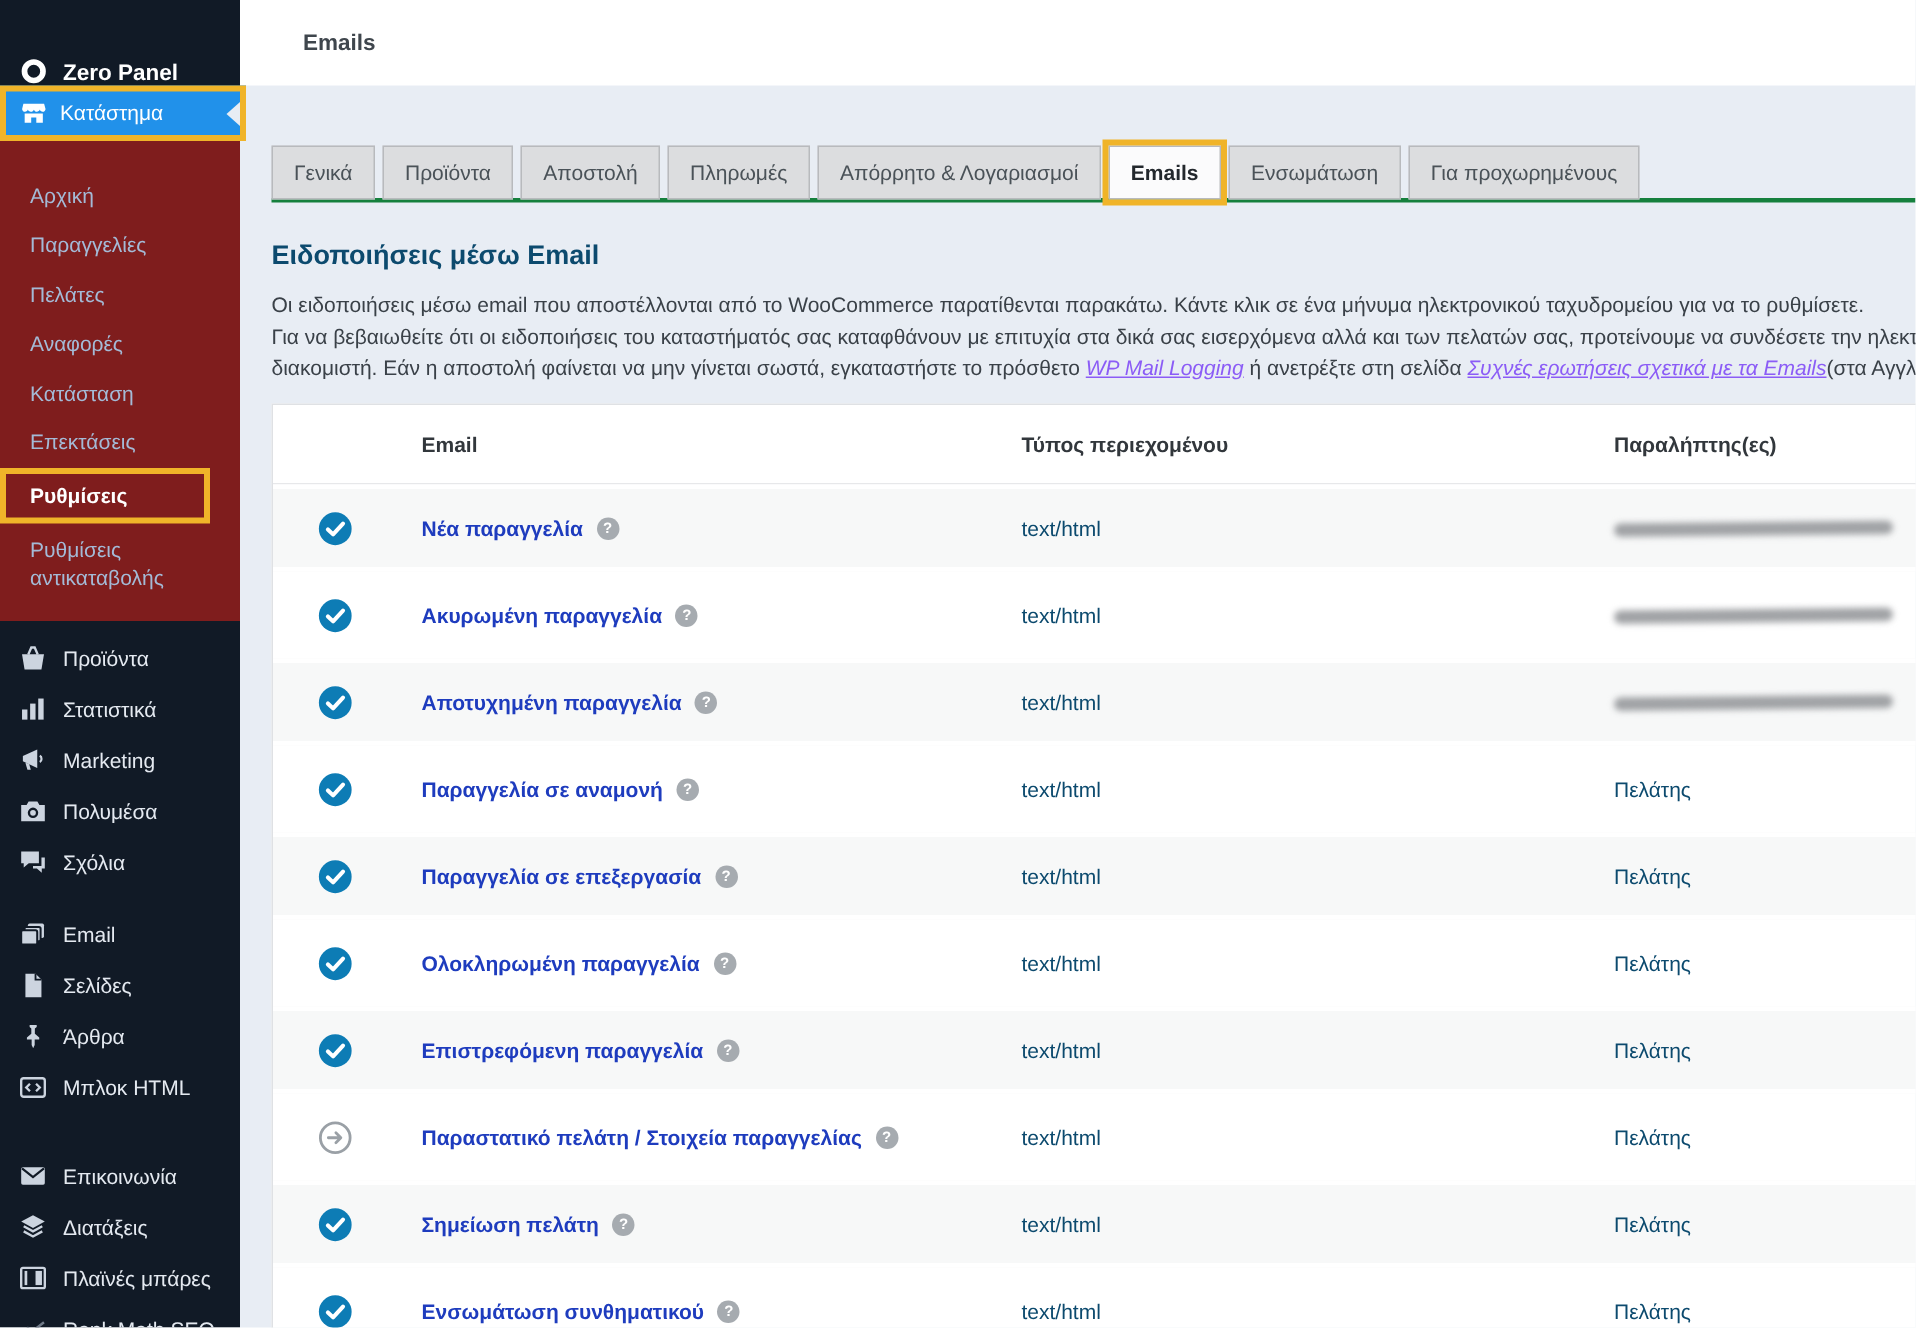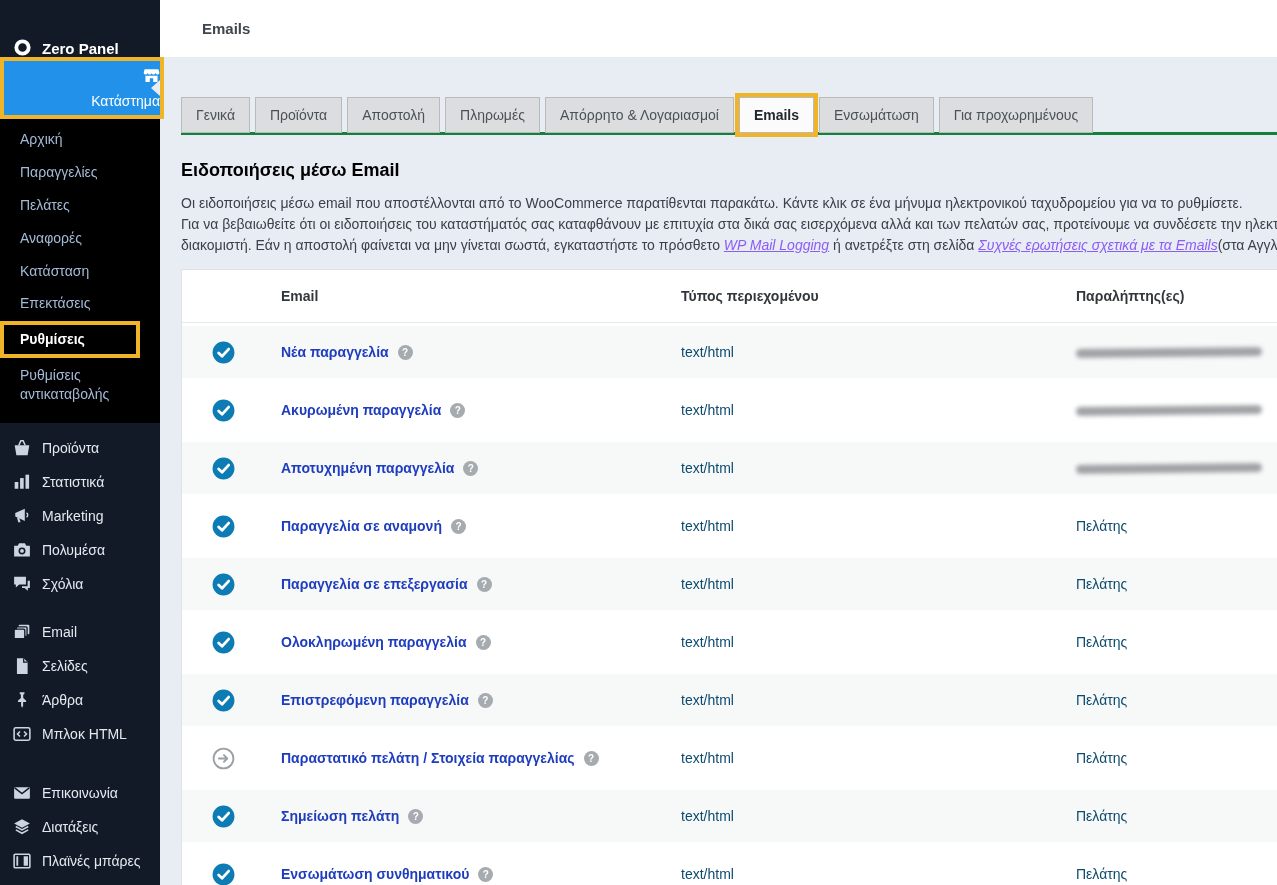--- a/index.html
+++ b/index.html
@@ -9,26 +9,26 @@
     background:#e8edf4;
     font-family:"Liberation Sans", sans-serif;
   }
   
   .sidebar { position:absolute; left:0; top:0; width:160px; height:885px; background:#111a26; z-index:10; }
   .brand { height:57px; display:flex; align-items:flex-end; gap:10px; padding-left:13px; }
   .brand .icon { width:19px; height:19px; color:#fff; }
   .brand-label { font-size:15px; font-weight:bold; color:#fff; }
 
   .store-item { position:relative; width:164px; border:4px solid #f0b429; background:#2191ea;
-    display:flex; align-items:flex-end; gap:9px; padding:6px 0 6px 10px; color:#fff; font-size:14px; z-index:6; cursor:pointer;flex-direction:column; }
+    display:flex; align-items:flex-start; gap:9px; padding:6px 0 6px 10px; color:#fff; font-size:14px; z-index:6; cursor:pointer; }
   .store-item .icon { width:17px; height:17px; color:#fff; flex:none; }
   .menu-arrow { position:absolute; right:0; top:50%; margin-top:-8px; width:0; height:0;
     border-top:8px solid transparent; border-bottom:8px solid transparent; border-right:9px solid #e8edf4; }
 
-  .submenu { background:#000000; padding:4px 0 12px; list-style:none; }
+  .submenu { background:#7f1d1d; padding:20px 0 12px; list-style:none; }
   .submenu li { font-size:14px; color:#a4bad6; padding:7px 34px 7px 20px; line-height:1.35; cursor:pointer; }
   .submenu li.annotated { border:4px solid #f0b429; width:140px; font-weight:bold; color:#fff;
     padding:5px 0 5px 16px; margin:1px 0; position:relative; z-index:6; }
 
   .menu-groups .menu-group { margin-top:8px; }
   .menu-groups .menu-group:nth-child(2) { margin-top:14px; }
   .menu-groups .menu-group:nth-child(3) { margin-top:25px; }
   .menu-groups .menu-group:nth-child(4) { margin-top:14px; }
   .menu-item { display:flex; align-items:center; gap:11px; padding:8px 6px 8px 13px; color:#e4e9f0; font-size:14px; cursor:pointer; }
   .menu-item .icon { width:18px; height:18px; color:#ccd4df; flex:none; }
@@ -39,21 +39,21 @@
   .main { position:absolute; left:160px; top:0; right:0; bottom:0; }
   .topbar { height:57px; background:#fff; display:flex; align-items:center; padding-left:42px; }
   .page-title { font-size:15px; font-weight:bold; color:#3f464d; }
 
   .content { padding:40px 0 0 21px; }
   .tabbar { border-bottom:3px solid #15803d; }
   .tab { display:inline-block; margin:0 5px -1px 0; padding:9px 14px; background:#dcdddf;
     border:1px solid #b8babd; font-size:14px; color:#4a5258; cursor:pointer; position:relative; text-decoration:none; }
   .tab.active { background:#fbfbfc; outline:4px solid #f0b429; font-weight:bold; color:#23282d; z-index:3; }
 
-  .section-heading { margin:25px 0 12px; font-size:18px; color:#000000; font-weight:bold; }
+  .section-heading { margin:25px 0 12px; font-size:18px; color:#0c4a6e; font-weight:bold; }
   .desc { font-size:14px; color:#3a4148; line-height:21px; }
   .desc-line { white-space:nowrap; }
   a.textlink { color:#8b5cf6; text-decoration:underline; cursor:pointer;font-style:italic; }
 
   .email-table { margin-top:13px; width:1110px; background:#fff; border:1px solid #dfe1e4; }
   .t-head, .t-row { display:grid; grid-template-columns:99px 400px 395px 1fr; align-items:center; }
   .t-head { height:53px; border-bottom:1px solid #e7e8ea; font-size:14px; font-weight:bold; color:#32373c; }
   .t-row { height:58px; }
   .t-row.odd { background:#f7f8f8; border-top:3px solid #fff; border-bottom:3px solid #fff; }
   .cell-status { padding-left:30px; }

